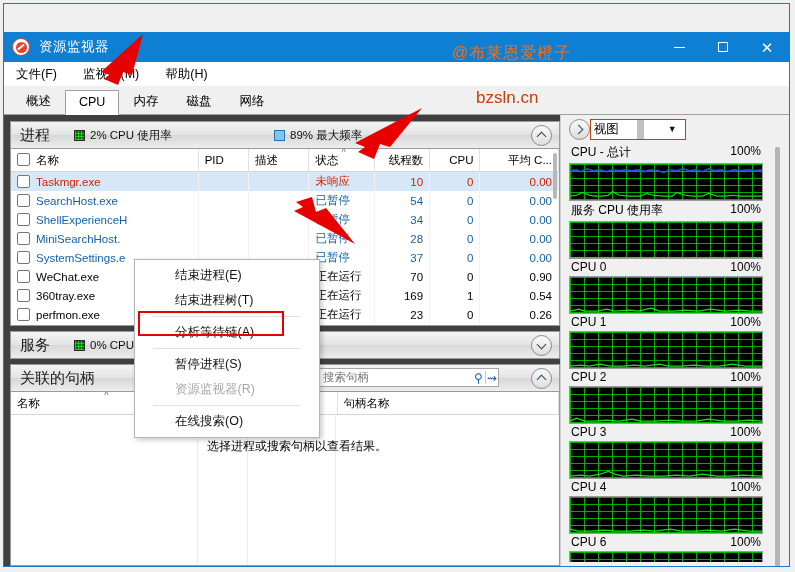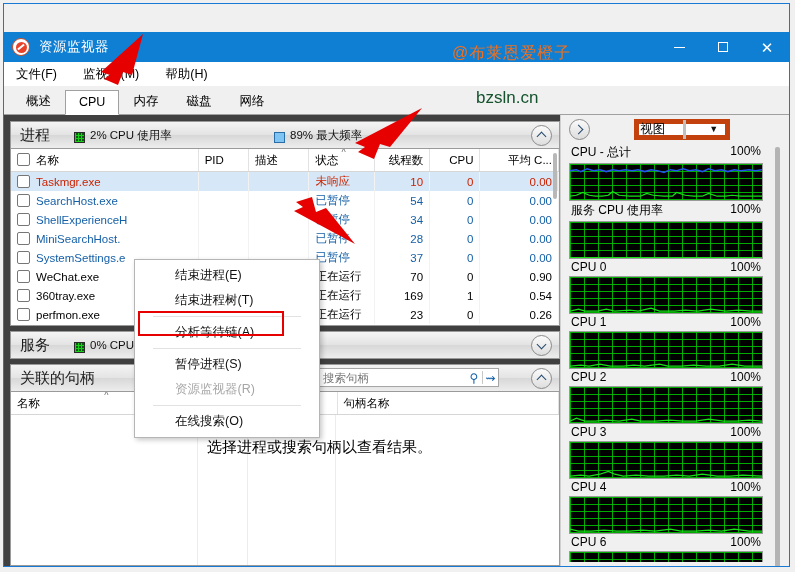--- a/index.html
+++ b/index.html
@@ -66,21 +66,21 @@
   .tab{
     padding:4px 13px 5px;font-size:12.5px;color:#000;
     border:1px solid transparent;border-bottom:none;
     position:relative;top:1px;
   }
   .tab.active{
     background:#ffffff;border-color:#a0a0a0;
     border-bottom:1px solid #ffffff;
   }
   .watermark-tabs{
-    position:absolute;left:472px;top:2px;color:#14532d;font-size:17px;text-align:center;
+    position:absolute;left:472px;top:2px;color:#c2410c;font-size:17px;text-align:center;
   }
   
   .content{flex:1 1 auto;display:flex;background:#404040;overflow:hidden;position:relative;}
   .left-pane{
     width:556px;flex:0 0 auto;overflow:hidden;position:relative;
     padding:6px 0 0 6px;box-sizing:border-box;
   }
   .right-pane{
     flex:1 1 auto;position:relative;background:#f0f0f0;
     border-left:1px solid #cfcfcf;overflow:hidden;
@@ -90,21 +90,21 @@
     background:#ffffff;border:1px solid #9a9a9a;margin-bottom:5px;
     box-sizing:border-box;
   }
   .sec-head{
     height:26px;display:flex;align-items:center;
     background:linear-gradient(to bottom,#f4f4f4 0%,#e4e4e4 48%,#d8d8d8 52%,#ededed 100%);
     border-bottom:1px solid #9a9a9a;position:relative;
   }
   .sec-title{font-size:15px;margin-left:9px;color:#1a1a1a;}
   .sec-metrics{display:flex;align-items:center;margin-left:24px;gap:0;}
-  .metric{display:flex;align-items:flex-end;font-size:11.5px;color:#111;margin-right:0;}
+  .metric{display:flex;align-items:center;font-size:11.5px;color:#111;margin-right:0;}
   .swatch{
     width:11px;height:11px;margin-right:5px;display:inline-block;
     border:1px solid #2a2a2a;box-sizing:border-box;
   }
   .sw-green{
     background:#0a5a12;
     background-image:
       repeating-linear-gradient(0deg,#18d018 0 1px,transparent 1px 3px),
       repeating-linear-gradient(90deg,#18d018 0 1px,transparent 1px 3px);
   }
@@ -151,43 +151,43 @@
   
   .svc-section .sec-head{border-bottom:none;}
   
   .searchbox{
     position:absolute;right:60px;top:3px;width:182px;height:19px;
     background:#ffffff;border:1px solid #a6a6a6;display:flex;align-items:center;
     box-sizing:border-box;
   }
   .searchbox input{
     border:none;outline:none;flex:1 1 auto;font-size:11.5px;padding-left:5px;
-    font-family:Liberation Serif, serif;color:#555;background:transparent;
+    font-family:Liberation Mono, monospace;color:#555;background:transparent;
   }
   .s-icon{width:18px;text-align:center;color:#1560a8;font-size:12px;}
   .s-sep{width:1px;height:13px;background:#c8c8c8;}
   .handles-body{height:150px;position:relative;background:#fff;}
-  .hnote{position:absolute;left:196px;top:23px;font-size:15px;color:#000;}
+  .hnote{position:absolute;left:196px;top:23px;font-size:12px;color:#000;}
   .hcol{position:absolute;top:0;bottom:0;width:1px;background:#ececec;}
   
   .rp-top{
     height:28px;display:flex;align-items:center;padding:0 8px;
     background:#f0f0f0;position:relative;
   }
   .rp-arrow{
     width:19px;height:19px;border-radius:50%;
     background:linear-gradient(to bottom,#fbfbfb,#dcdcdc);
     border:1px solid #8a8a8a;display:flex;align-items:center;justify-content:center;
   }
   .rp-arrow i{
     display:block;width:6px;height:6px;border-right:1.6px solid #23486b;
     border-top:1.6px solid #23486b;transform:rotate(45deg);margin-left:-2px;
   }
   .viewbtn{
-    margin-left:44px;width:96px;height:21px;background:#fff;border:5px solid #c2410c;
+    width:96px;height:21px;background:#fff;border:1px solid #c2410c;
     display:flex;align-items:center;box-sizing:border-box;gap:16px;
   }
   .viewbtn span{flex:1 1 auto;text-align:center;font-size:12.5px;}
   .viewbtn .sep{width:1px;height:19px;background:#c0c0c0;}
   .viewbtn .car{width:20px;text-align:center;font-size:9px;color:#111;}
   .graphs{
     position:absolute;left:8px;top:28px;right:26px;bottom:4px;
     overflow:hidden;background:#f0f0f0;
   }
   .gwrap{margin-bottom:0;}

